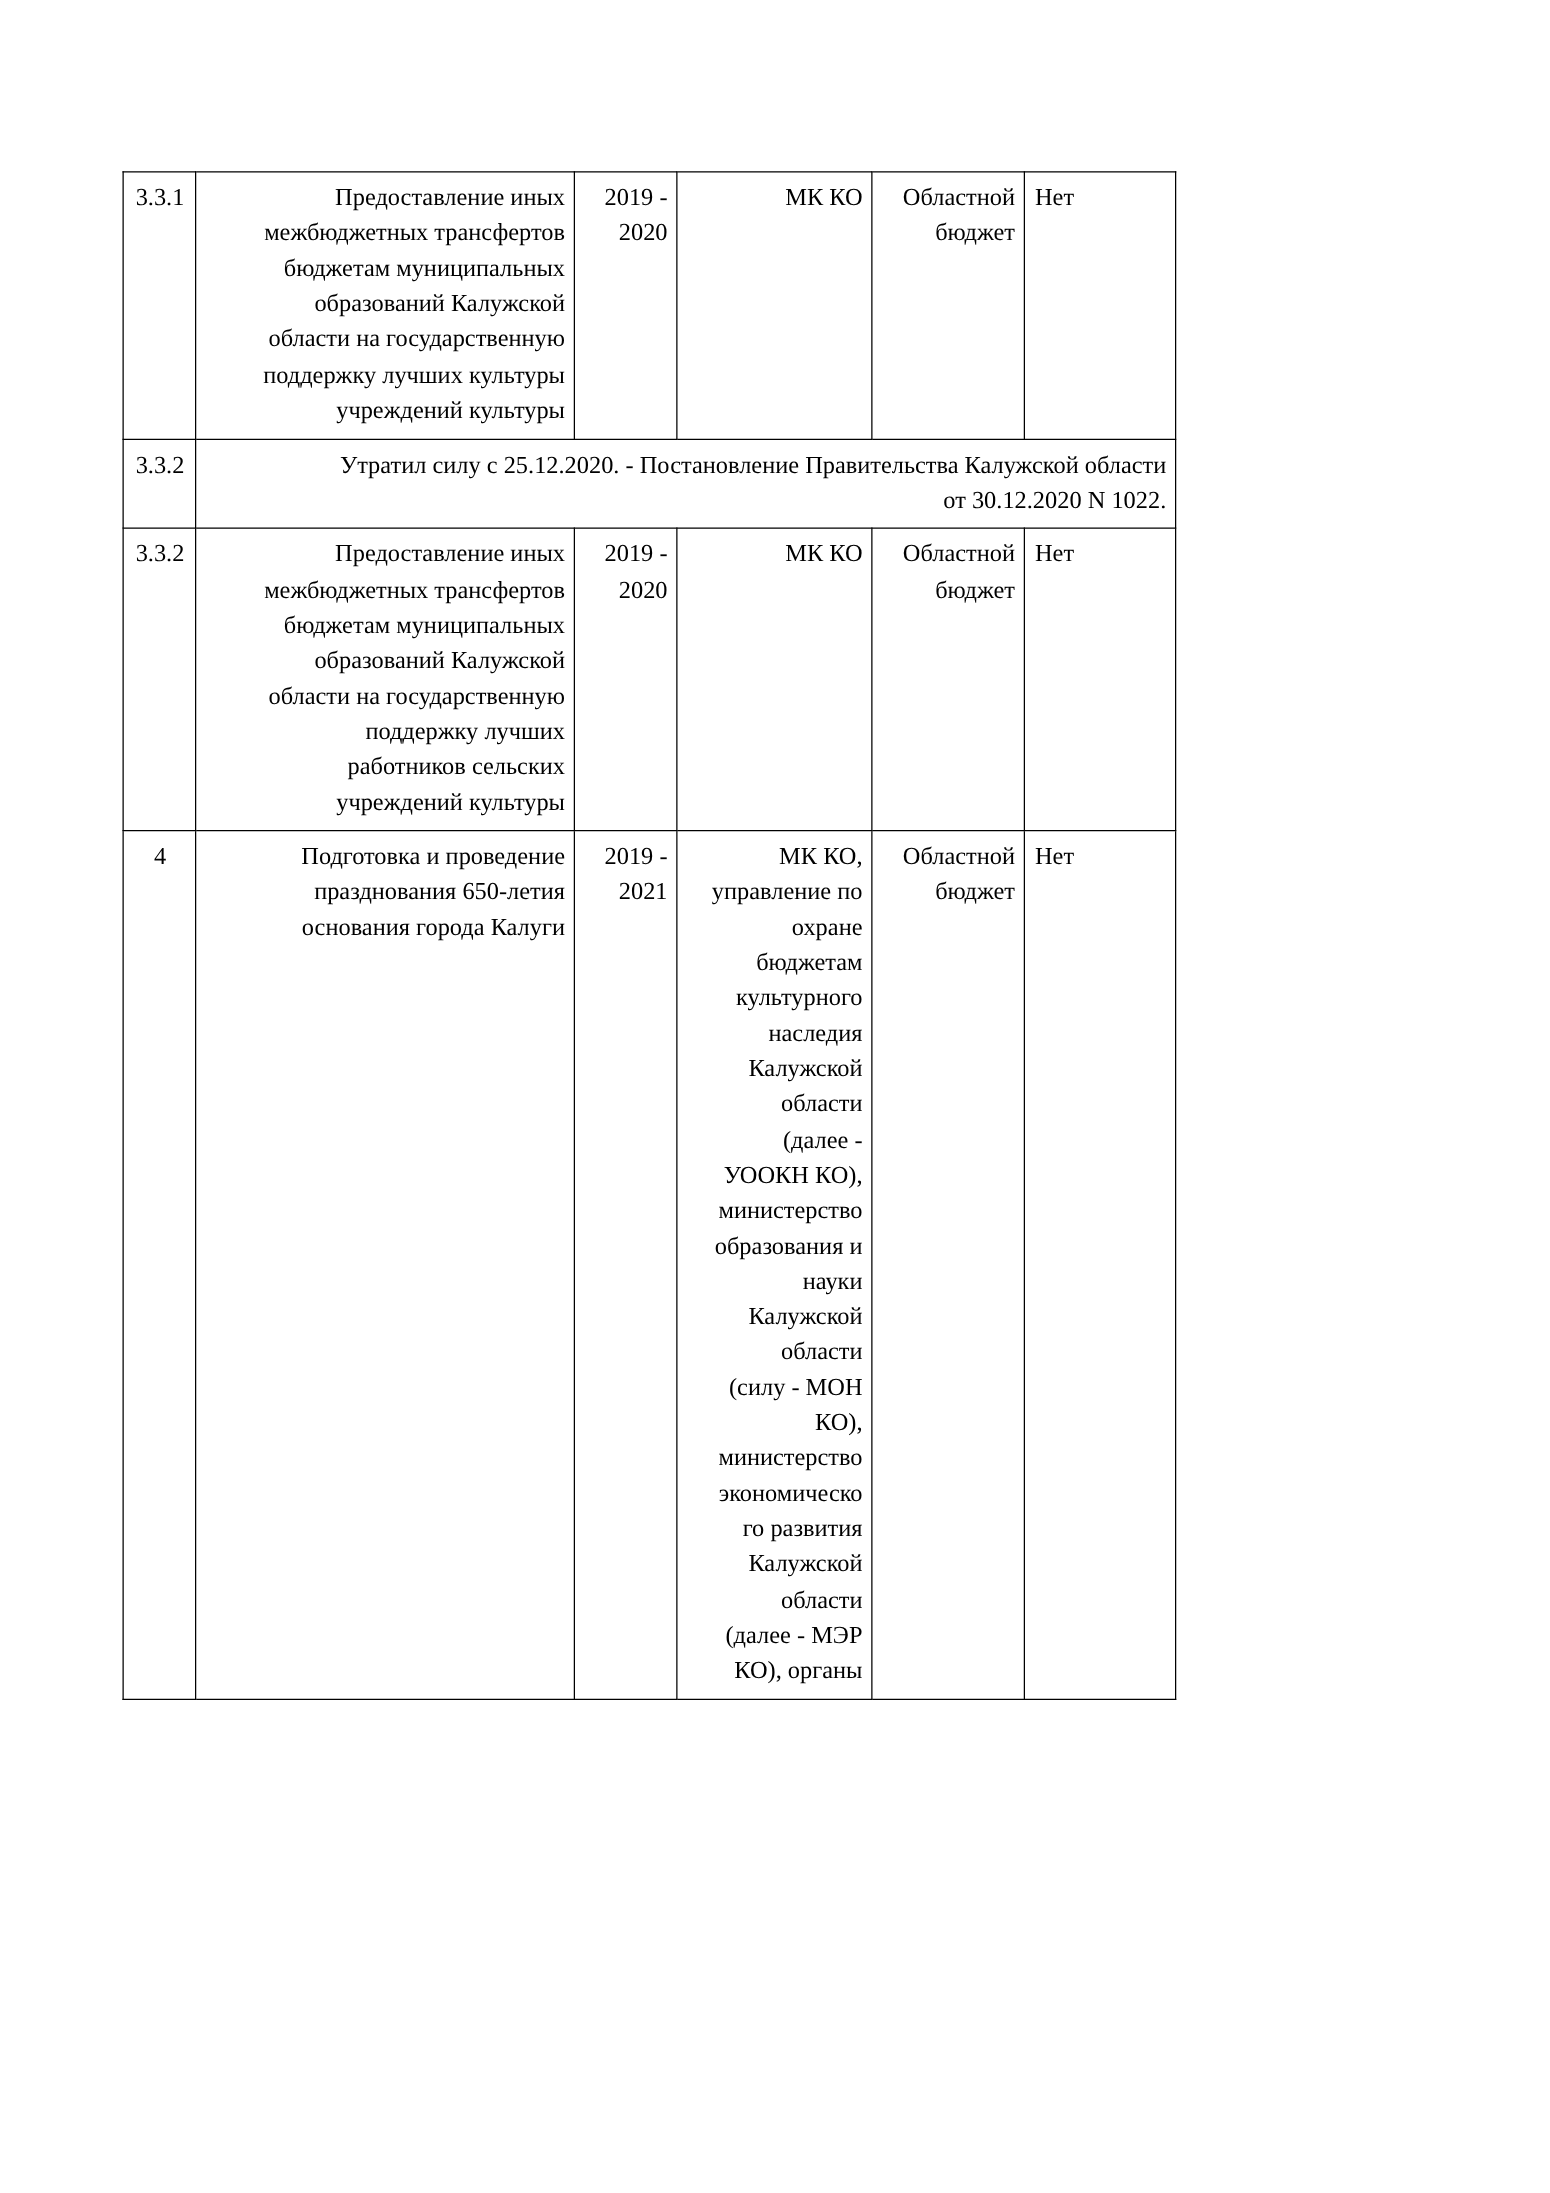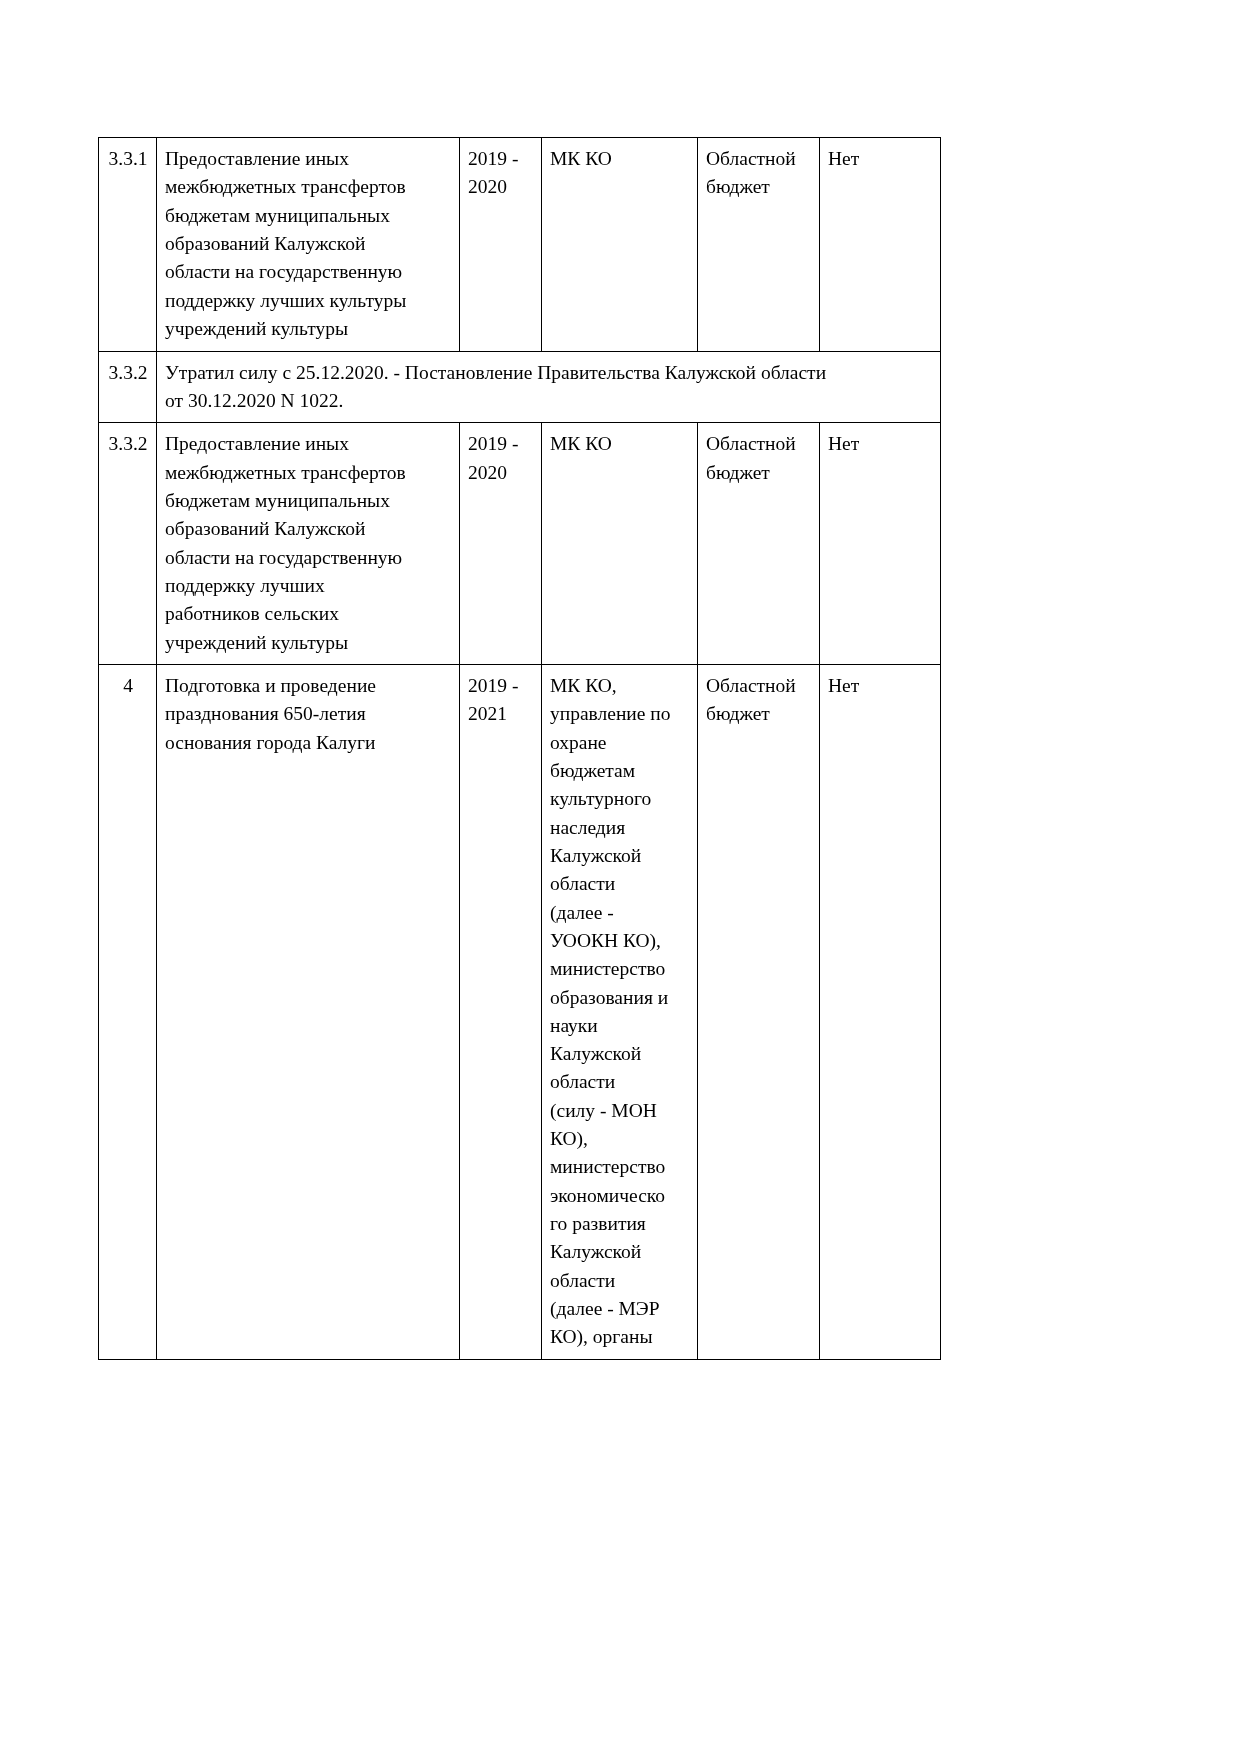--- a/index.html
+++ b/index.html
@@ -55,21 +55,21 @@
 
   td.fullspan {
     padding-top: 9px;
     padding-bottom: 9px;
   }
   td.amend {
     padding-top: 10px;
     padding-bottom: 11px;
     padding-left: 6px;
   }
-  .cellline { display: block; }
+  .cellline { display: block; text-align: right; }
   .break-any { overflow-wrap: anywhere; word-break: break-word; }
   .tall-exec { line-height: 1.452; }
 </style>
 </head>
 <body>
 
 <div class="page">
   <div class="sheet">
     <table class="doc-table">
       <colgroup>

